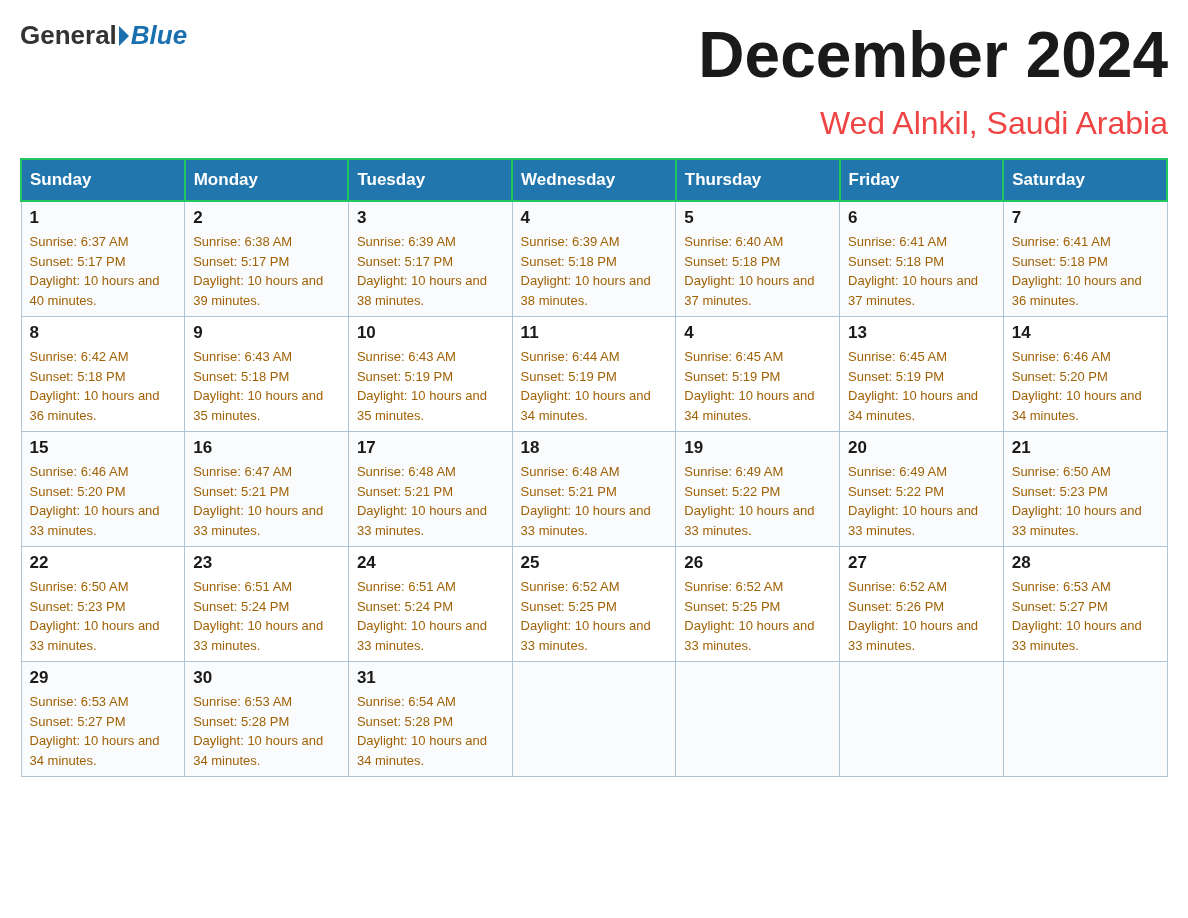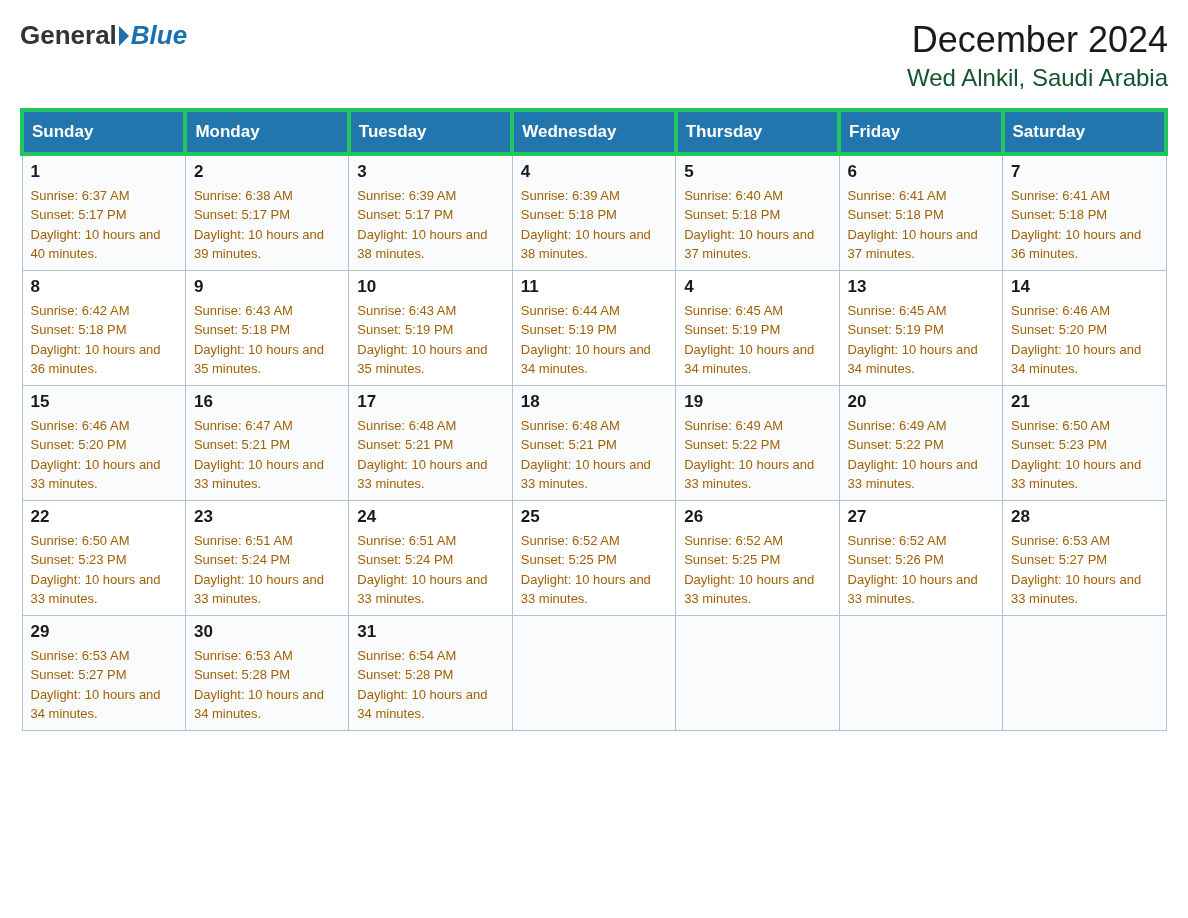--- a/index.html
+++ b/index.html
@@ -37,43 +37,43 @@
       border-left: 10px solid #1a6faf;
       border-top: 10px solid transparent;
       border-bottom: 10px solid transparent;
       margin: 0 2px;
       display: inline-block;
     }
     .title-section {
       text-align: right;
     }
     .calendar-title {
-      font-size: 36px;
-      font-weight: normal;
+      font-size: 64px;
+      font-weight: bold;
       color: #1a1a1a;
       line-height: 1.1;
     }
     .calendar-subtitle {
-      font-size: 24px;
-      color: #14532d;
-      margin-top: 4px;
+      font-size: 32px;
+      color: #ef4444;
+      margin-top: 15px;
     }
     .calendar {
       width: 100%;
       border-collapse: collapse;
       border: 1px solid #b0c4d8;
     }
     .calendar thead tr th {
       background: #2176ae;
       color: #fff;
       font-size: 17px;
       font-weight: bold;
       padding: 10px 8px;
       text-align: left;
-      border: 4px solid #22c55e;
+      border: 2px solid #22c55e;
     }
     .calendar tbody tr td {
       vertical-align: top;
       border: 1px solid #b0c4d8;
       padding: 6px 8px;
       width: 14.28%;
       min-height: 100px;
     }
     .day-number {
       font-size: 17px;

